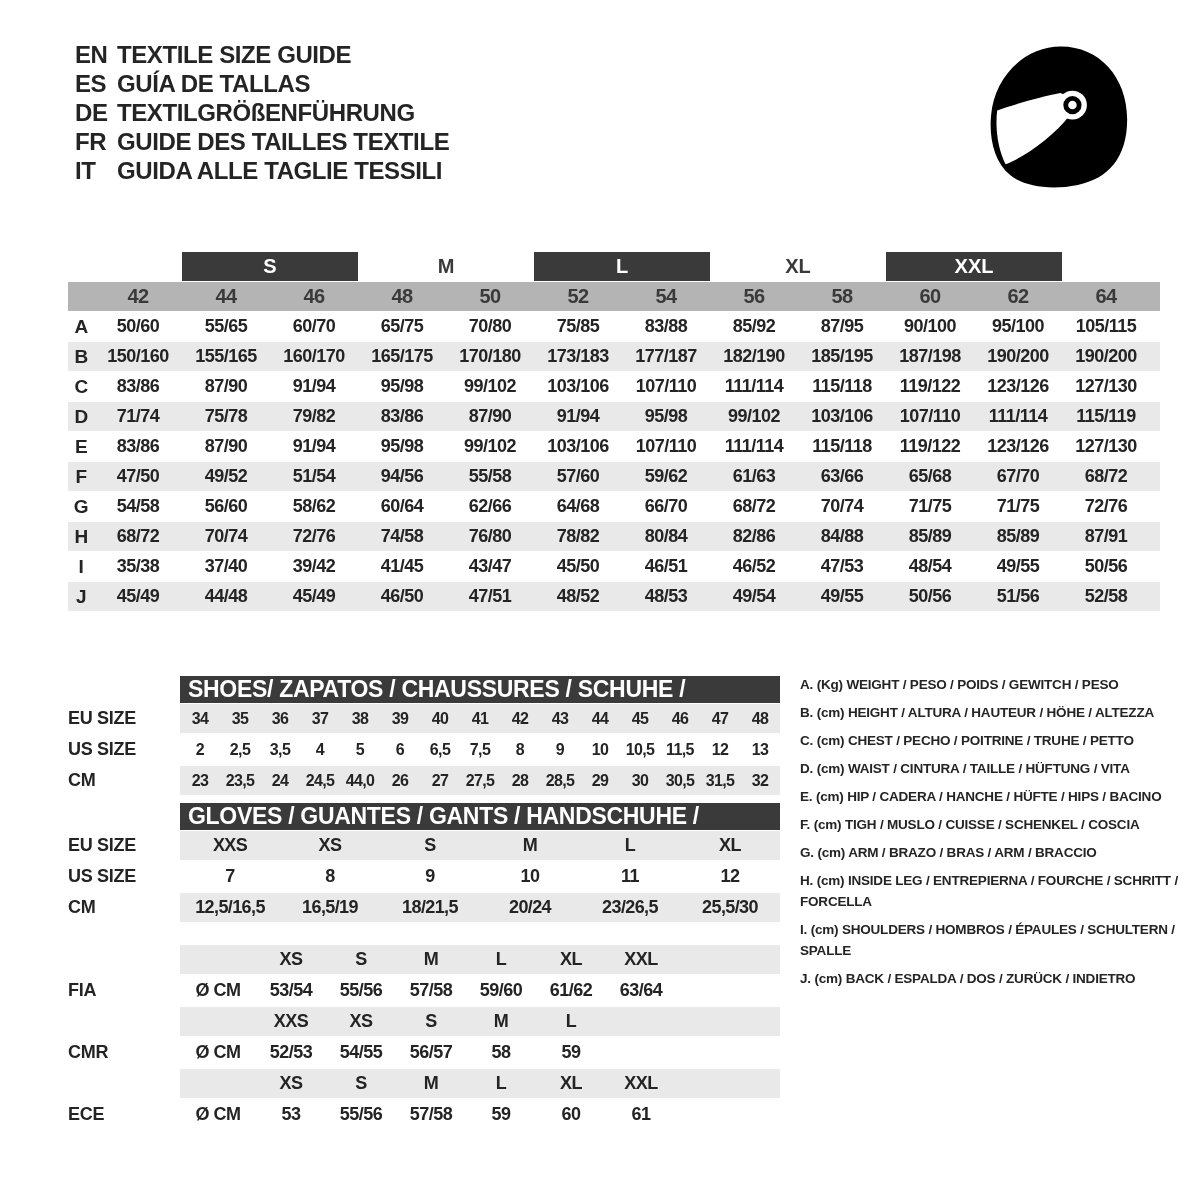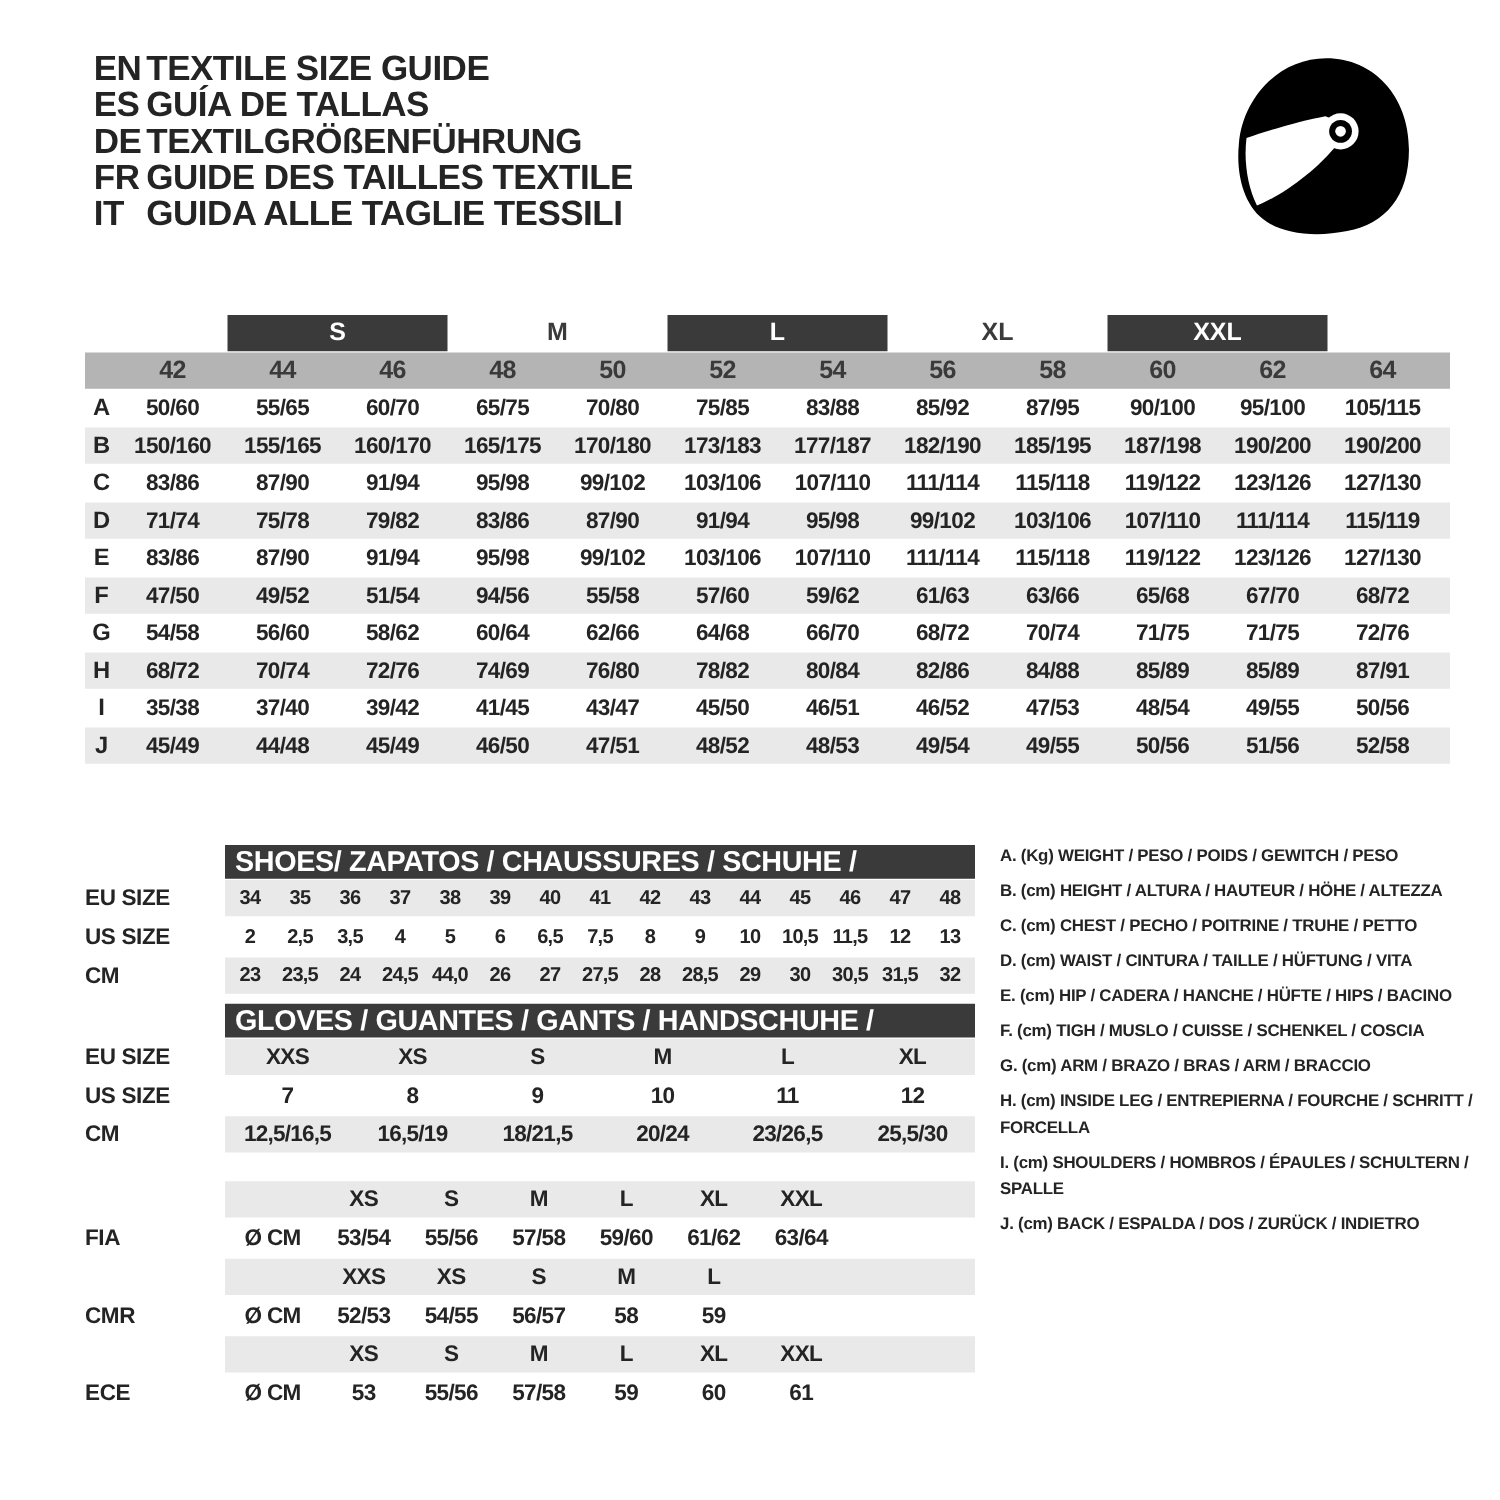--- a/index.html
+++ b/index.html
@@ -10,21 +10,21 @@
   }
   *{box-sizing:border-box;}
   body{margin:0;background:#fff;}
   .canvas{
     position:relative;width:1200px;height:1200px;background:#fff;overflow:hidden;
     font-family:"Liberation Sans",sans-serif;font-weight:bold;color:var(--text);
   }
 
   
   .lang-list{position:absolute;left:75px;top:40px;}
-  .lang-row{display:flex;height:29px;align-items:center;font-size:28px;letter-spacing:-0.4px;}
+  .lang-row{display:flex;height:29px;align-items:flex-end;font-size:24px;letter-spacing:-0.4px;}
   .lang-code{width:42px;}
   .helmet-icon{position:absolute;left:982px;top:36px;width:152px;height:164px;}
 
   
   .main-table{position:absolute;left:68px;top:252px;width:1092px;}
   .mrow{
     display:grid;grid-template-columns:26px repeat(12,88px) 1fr;
     height:29px;margin-bottom:1px;align-items:center;text-align:center;
     font-size:18px;letter-spacing:-0.5px;
   }
@@ -221,21 +221,21 @@
         <span>70/74</span>
         <span>71/75</span>
         <span>71/75</span>
         <span>72/76</span>
       </div>
       <div class="mrow stripe">
         <span class="rlabel">H</span>
         <span>68/72</span>
         <span>70/74</span>
         <span>72/76</span>
-        <span>74/69</span>
+        <span>74/58</span>
         <span>76/80</span>
         <span>78/82</span>
         <span>80/84</span>
         <span>82/86</span>
         <span>84/88</span>
         <span>85/89</span>
         <span>85/89</span>
         <span>87/91</span>
       </div>
       <div class="mrow">

